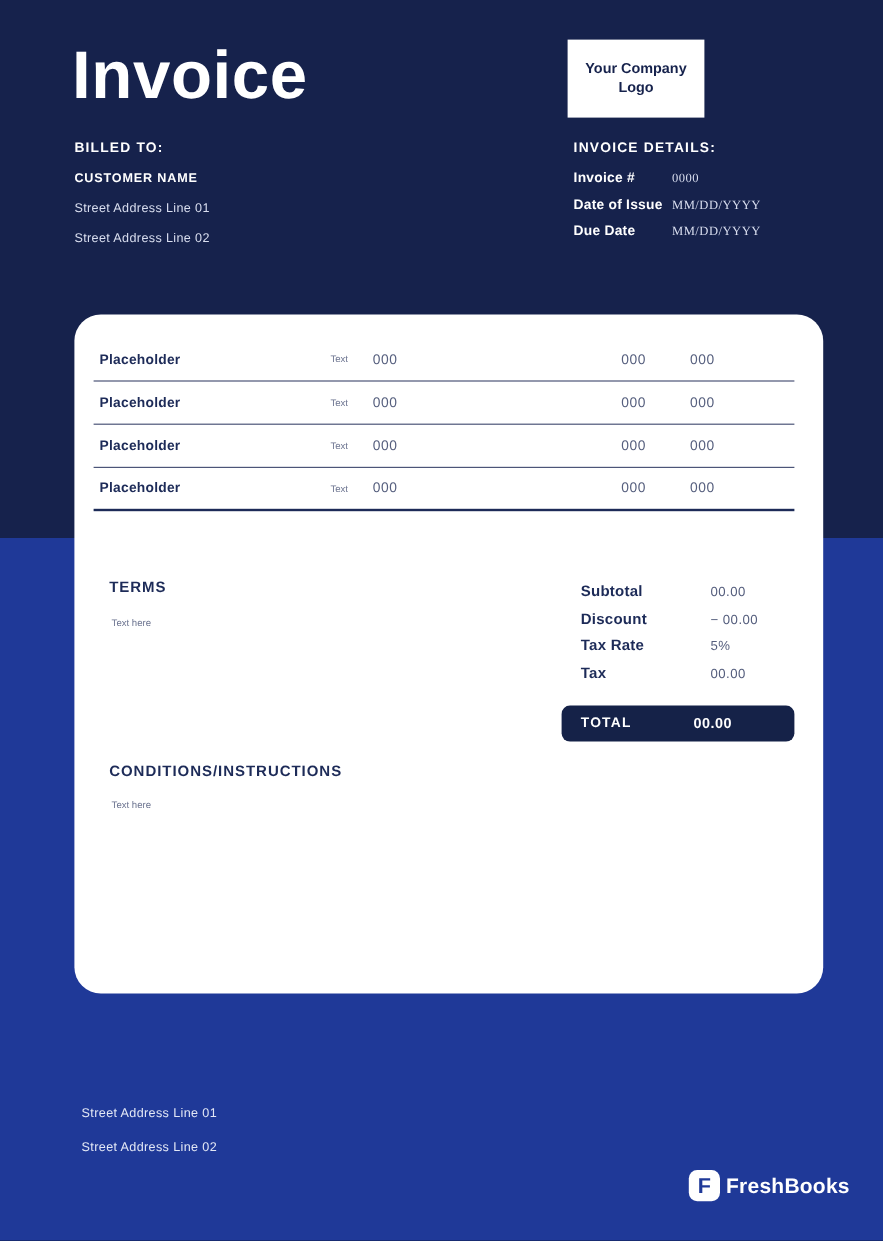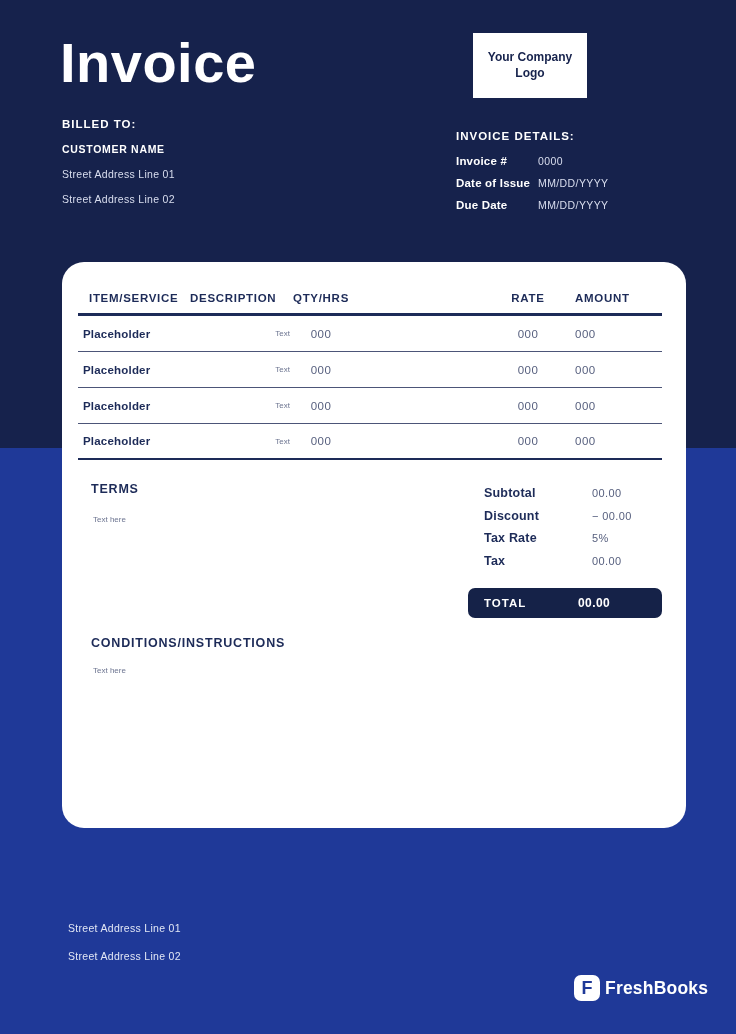--- a/index.html
+++ b/index.html
@@ -20,27 +20,27 @@
     text-align: right;
   }
   .logo-box {
     position: absolute; left: 473px; top: 33px; width: 114px; height: 65px;
     background: #FFFFFF; display: flex; flex-direction: column;
     align-items: center; justify-content: center;
     color: #16224C; font-size: 12px; font-weight: 700; line-height: 1.3;
     text-align: center;
   }
   .billed-block { position: absolute; left: 62px; top: 118px; color: #fff; }
-  .details-block { position: absolute; left: 456px; top: 118px; color: #fff; margin-top: 12px; }
+  .details-block { position: absolute; left: 478px; top: 118px; color: #fff; }
   .sec-label { font-size: 11.5px; font-weight: 700; letter-spacing: 1px; margin-bottom: 13px; }
   .customer-name { font-size: 10.5px; font-weight: 700; letter-spacing: 0.7px; margin-bottom: 13px; }
   .addr-line { font-size: 10.5px; color: #D9DEEF; margin-bottom: 13px; letter-spacing: 0.3px; }
   .detail-row { display: grid; grid-template-columns: 82px auto; margin-bottom: 10px; align-items: baseline; }
   .detail-label { font-size: 11.5px; font-weight: 700; letter-spacing: 0.2px; }
-  .detail-value { font-size: 10.5px; color: #D9DEEF; letter-spacing: 0.4px; }
+  .detail-value { font-size: 10.5px; color: #D9DEEF; letter-spacing: 0.4px; font-family: Liberation Serif, serif; }
   
   .card {
     position: absolute; left: 62px; top: 262px; width: 624px; height: 566px;
     background: #FFFFFF; border-radius: 22px;
   }
   .table-wrap { margin: 20px 24px 0 16px; }
   .t-row {
     display: grid;
     grid-template-columns: 112px 100px 62px 1fr 70px 99px;
     align-items: center;
@@ -128,28 +128,20 @@
     </div>
     <div class="detail-row">
       <span class="detail-label">Due Date</span>
       <span class="detail-value">MM/DD/YYYY</span>
     </div>
   </div>
 
   <div class="card">
 
     <div class="table-wrap">
-      <div class="t-row t-head">
-        <div class="th th-item">ITEM/SERVICE</div>
-        <div class="th">DESCRIPTION</div>
-        <div class="th th-qty">QTY/HRS</div>
-        <div></div>
-        <div class="th th-rate">RATE</div>
-        <div class="th th-amount">AMOUNT</div>
-      </div>
 
       <div class="t-row t-body-row">
         <div class="td-item">Placeholder</div>
         <div class="td-desc">Text</div>
         <div class="td-qty">000</div>
         <div></div>
         <div class="td-rate">000</div>
         <div class="td-amount">000</div>
       </div>
 

